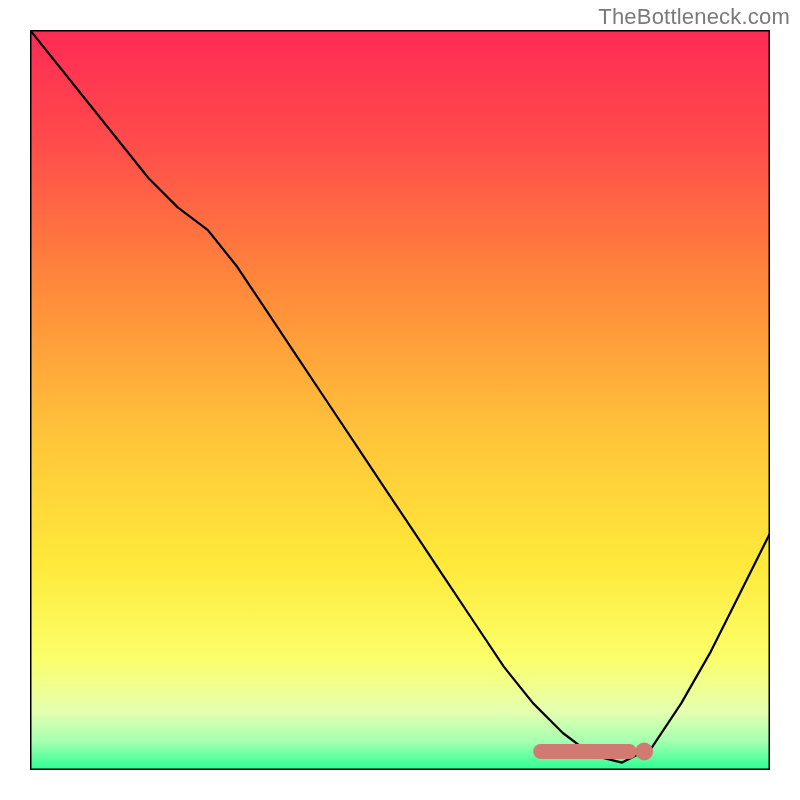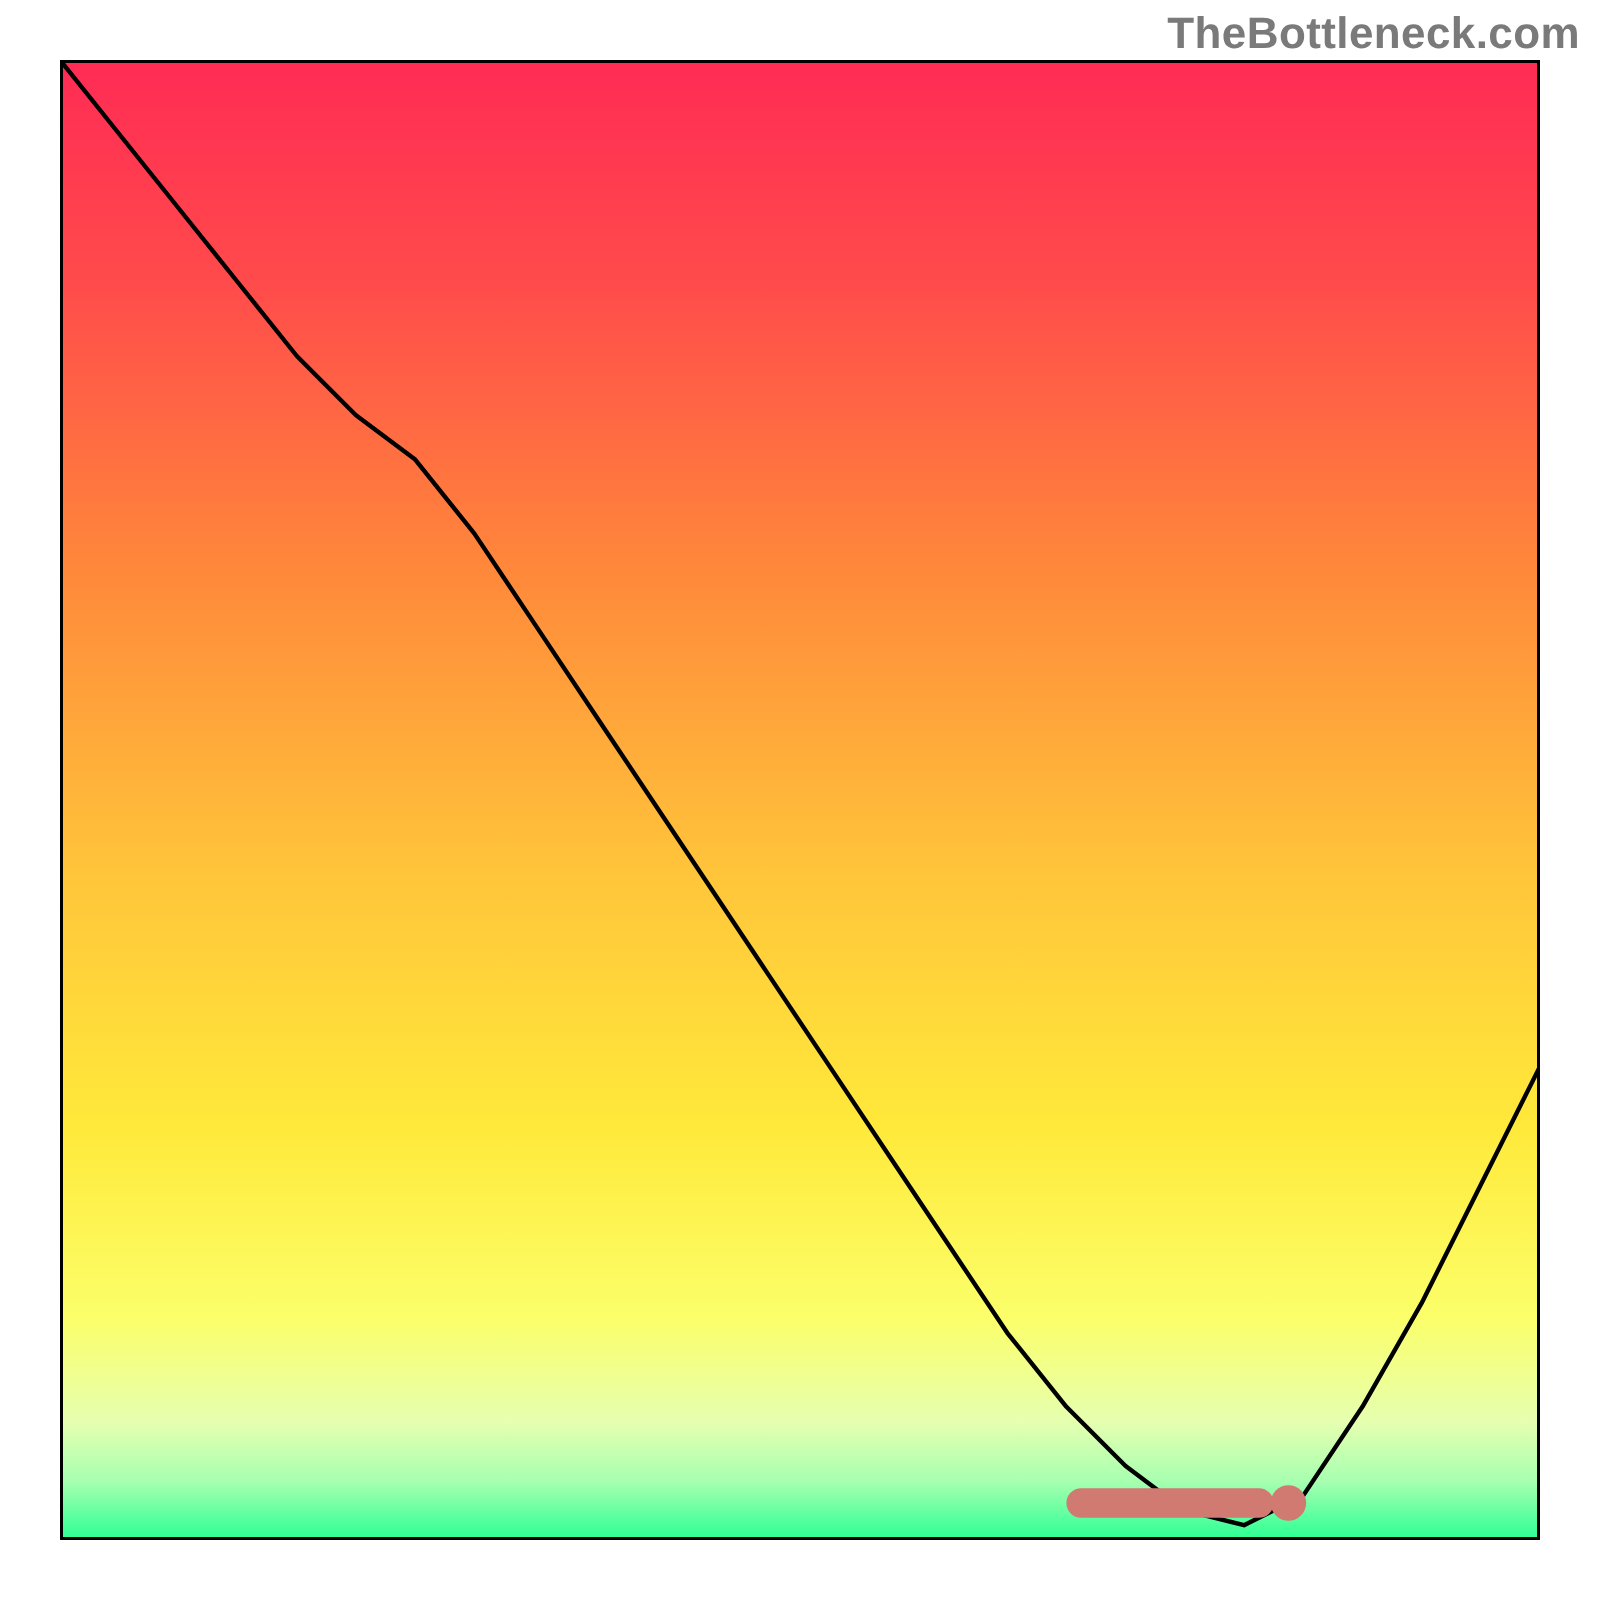--- a/index.html
+++ b/index.html
@@ -13,21 +13,21 @@
   .container {
     position: relative;
     width: 800px;
     height: 800px;
   }
   .watermark {
     position: absolute;
     top: 4px;
     right: 10px;
     font-size: 22px;
-    font-weight: bold;
+    font-weight: normal;
     color: #7a7a7a;
     letter-spacing: 0.2px;
   }
   .plot-wrap {
     position: absolute;
     left: 30px;
     top: 30px;
     width: 740px;
     height: 740px;
   }

